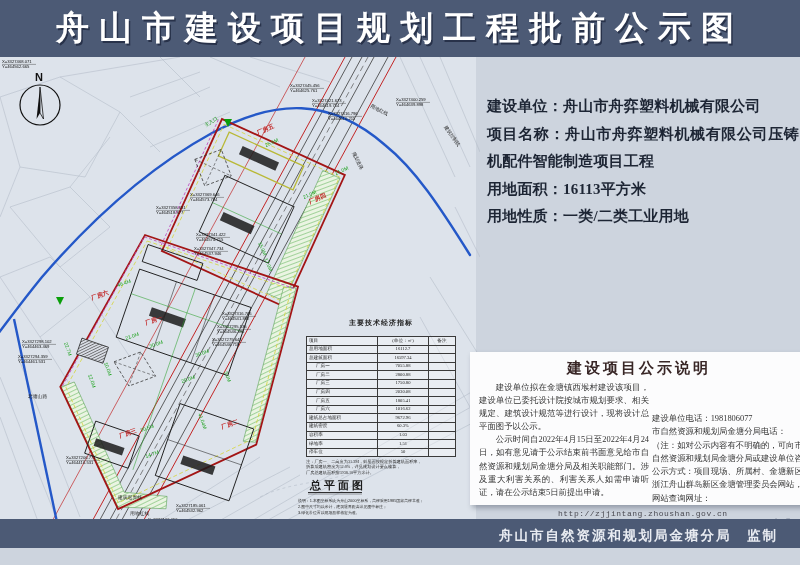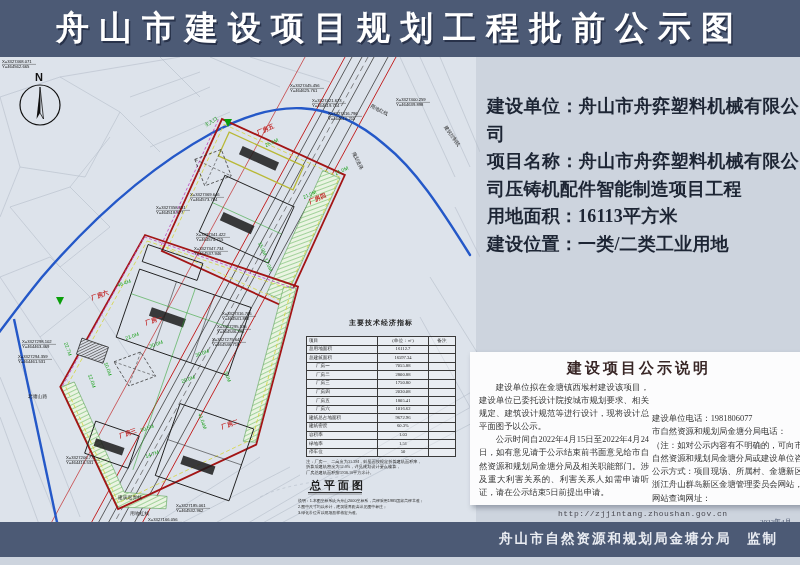--- a/index.html
+++ b/index.html
@@ -4,39 +4,39 @@
 <style>
   html,body{margin:0;padding:0}
   body{width:800px;height:565px;overflow:hidden;position:relative;
        background:#cdd4de;font-family:"Liberation Serif","DejaVu Serif",serif}
   
   .band{position:absolute;left:0;width:800px;background:#4c5a75}
   #header{top:0;height:57px}
   #header h1{margin:0;text-align:center;line-height:57px;font-size:33px;font-weight:bold;
              color:#ffffff;letter-spacing:10px;white-space:nowrap;
              text-shadow:1.5px 1.5px 0 #28324a}
-  #footer{bottom:8px;height:35px}
+  #footer{bottom:17px;height:29px}
   #footer .ftxt{position:absolute;right:22px;top:8px;color:#e9ecf2;font-size:13.5px;
                 font-weight:bold;letter-spacing:2px;white-space:nowrap}
   .year-note{position:absolute;left:760px;top:517px;font-size:7px;color:#44506a;white-space:nowrap}
   
   #map{position:absolute;left:0;top:57px;width:480px;height:473px}
   
   #ind{position:absolute;left:306px;top:318px;width:150px;font-family:"Liberation Serif",serif}
   #ind .ind-title{text-align:center;font-size:7px;font-weight:bold;color:#222;letter-spacing:1px;
                   margin-bottom:8px}
   #ind table{border-collapse:collapse;width:100%;background:rgba(255,255,255,.35)}
   #ind td{border:0.5px solid #3a3a3a;font-size:4.6px;color:#1c1c1c;height:7.6px;
           padding:0 2px;line-height:1}
   #ind td.num{text-align:center}
   #ind tr.grp td.lab{padding-left:9px}
   #ind .ind-notes{margin-top:1.5px;font-size:4.2px;color:#2a2a2a;line-height:1.35}
   
   #info{position:absolute;left:487px;top:93px;width:312px}
-  .info-line{font-size:18px;font-weight:bold;color:#1d2534;line-height:27.5px;
+  .info-line{font-size:15px;font-weight:bold;color:#1d2534;line-height:27.5px;
              letter-spacing:.2px;text-align:justify}
   
   #notice{position:absolute;left:470px;top:352px;width:338px;height:153px;background:#fcfcfd;
           box-shadow:2px 3px 5px rgba(40,50,70,.35)}
   #notice .ntitle{text-align:center;margin-top:7px;font-size:15px;font-weight:bold;
                   letter-spacing:3px;color:#382626}
   .ncol-l{position:absolute;left:9px;top:29px;width:170px;font-size:8.4px;line-height:13.1px;
           color:#333;text-align:justify}
   .ncol-l p{margin:0;text-indent:2em}
   .ncol-r{position:absolute;left:182px;top:60px;width:156px;font-size:8.4px;line-height:13.3px;
@@ -317,21 +317,21 @@
       <div>注：厂房一、二高度为31.3M，斜屋面按规定折算建筑面积率，</div>
       <div>折算后建筑密度为52.0%，详见规划设计要点核算，</div>
       <div>厂房总建筑面积按5938.10平方米计。</div>
     </div>
 </div>
 
 <div id="info">
     <div class="info-line">建设单位：舟山市舟弈塑料机械有限公司</div>
     <div class="info-line">项目名称：舟山市舟弈塑料机械有限公司压铸机配件智能制造项目工程</div>
     <div class="info-line">用地面积：16113平方米</div>
-    <div class="info-line">建设位置：一类/二类工业用地</div>
+    <div class="info-line">用地性质：一类/二类工业用地</div>
   </div>
 
 <div id="notice">
   <div class="ntitle">建设项目公示说明</div>
   <div class="ncol-l" id="ncol-l">
       <p>建设单位拟在金塘镇西堠村建设该项目，建设单位已委托设计院按城市规划要求、相关规定、建筑设计规范等进行设计，现将设计总平面图予以公示。</p>
       <p>公示时间自2022年4月15日至2022年4月24日，如有意见请于公示结束前书面意见给市自然资源和规划局金塘分局及相关职能部门。涉及重大利害关系的、利害关系人如需申请听证，请在公示结束5日前提出申请。</p>
     </div>
   <div class="ncol-r" id="ncol-r">
       <div>建设单位电话：1981806077</div>

